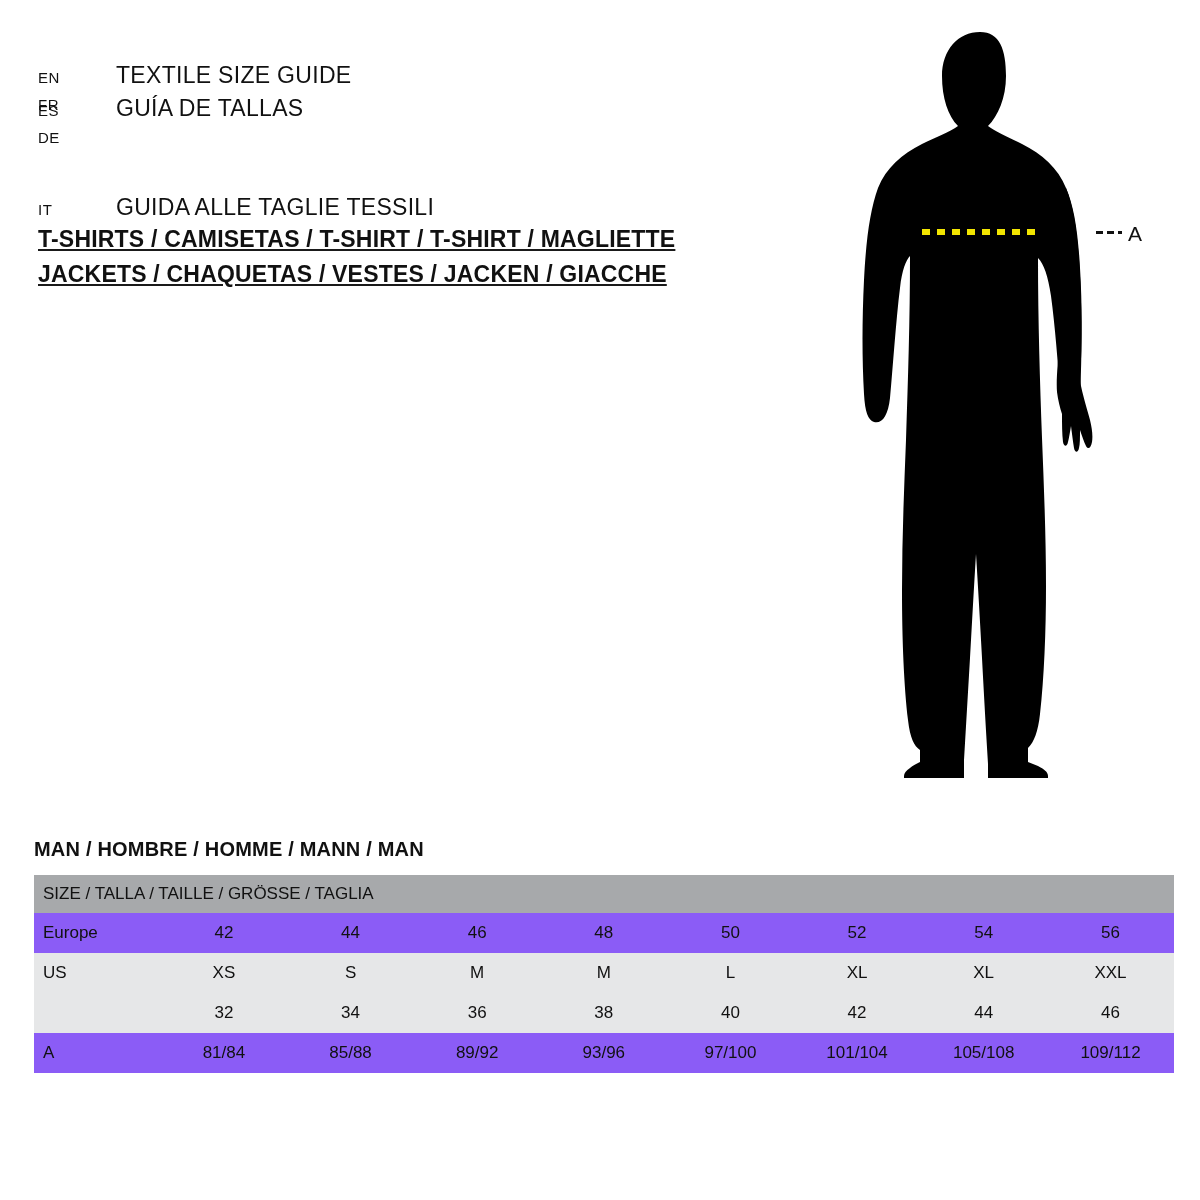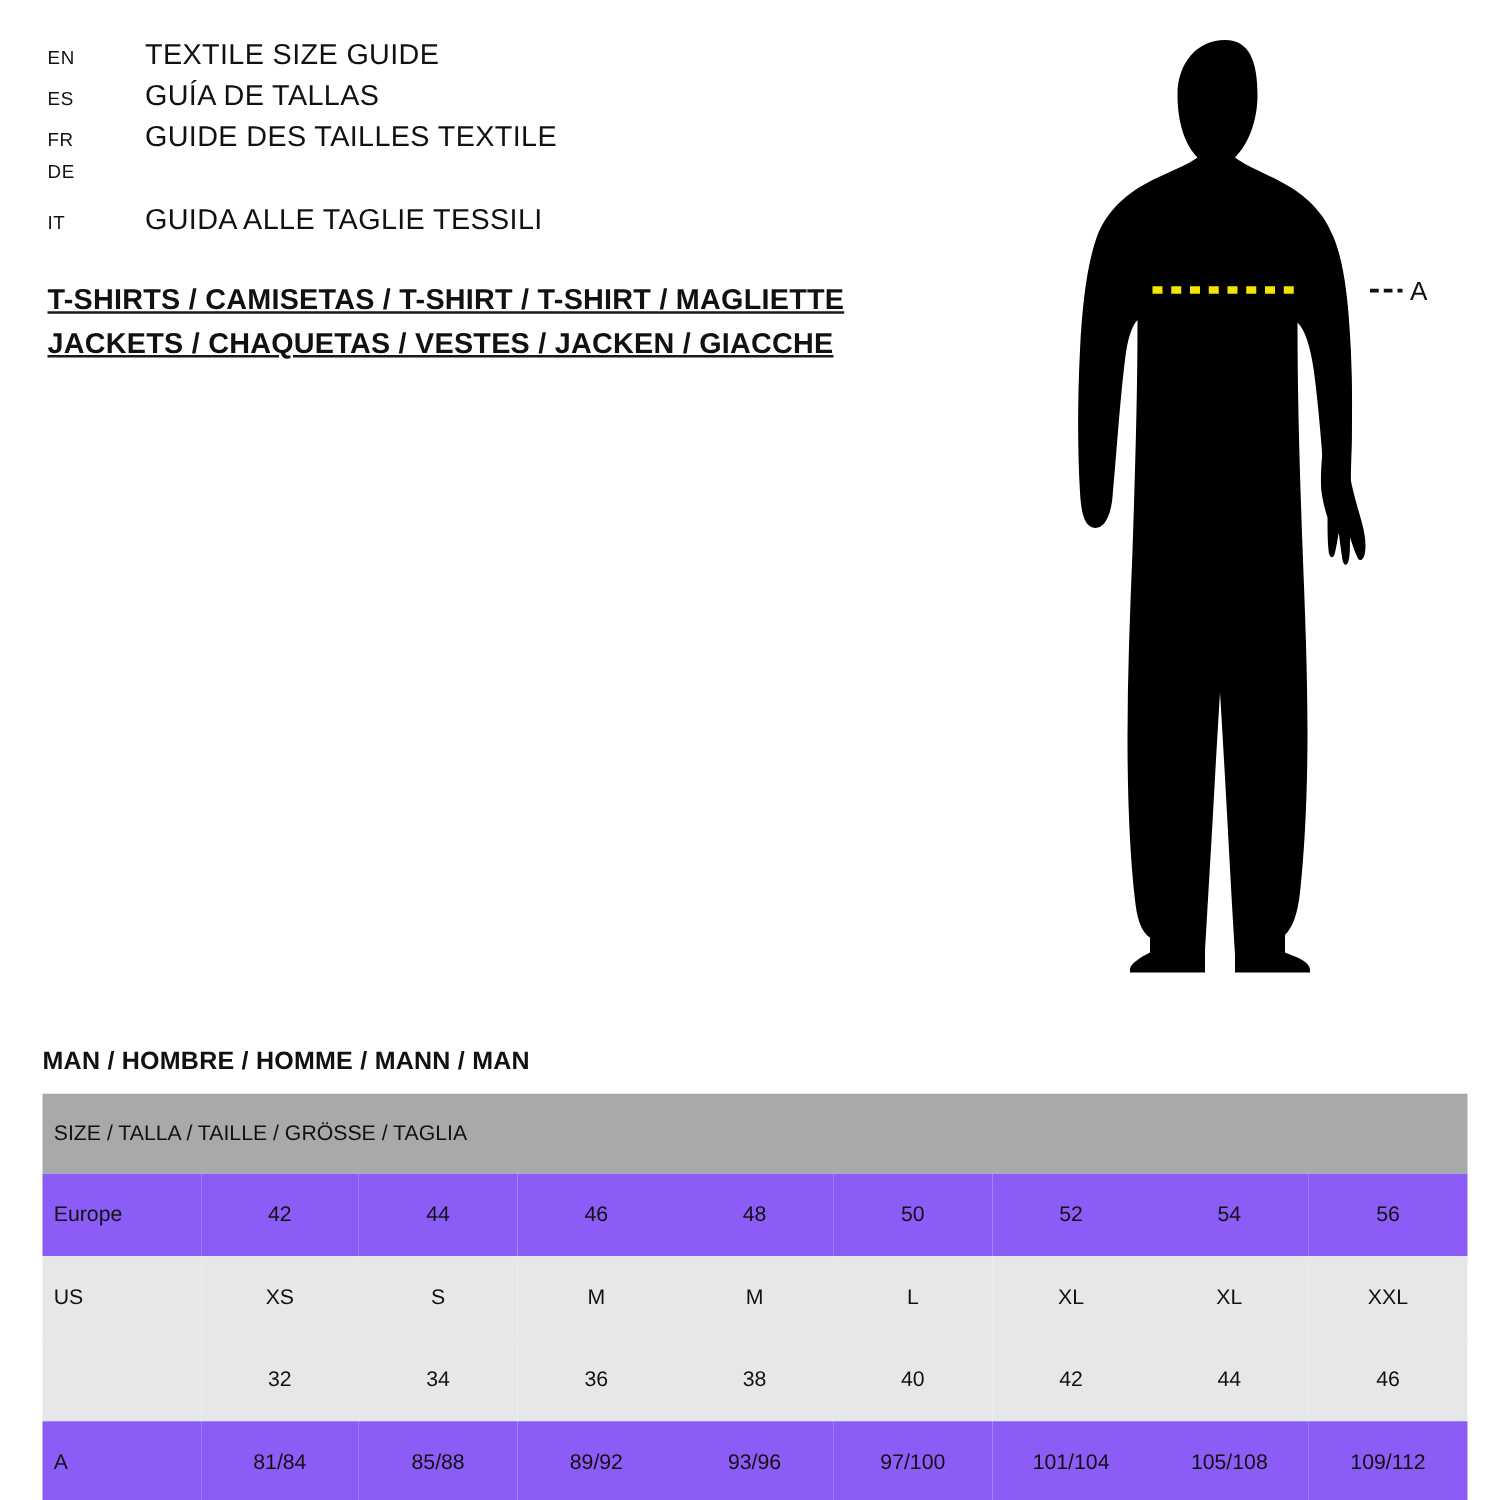--- a/index.html
+++ b/index.html
@@ -32,20 +32,21 @@
     width: 78px;
     font-size: 15px;
     letter-spacing: 0.5px;
     color: #111;
   }
   .lang-text {
     font-size: 23px;
     letter-spacing: 0.3px;
     color: #111;
     white-space: nowrap;
+    margin-top: 32px;
   }
 
   
   #categories {
     position: absolute;
     left: 38px;
     top: 222px;
     text-decoration: underline;
   }
   .category-line {
@@ -106,21 +107,21 @@
   }
   table {
     border-collapse: collapse;
     width: 1140px;
     table-layout: fixed;
   }
   table td {
     font-size: 17px;
     color: #111;
     height: 32px;
-    padding: 17px;
+    padding: 4px;
     vertical-align: middle;
   }
   .row-header td {
     background: #a7a9ab;
     font-size: 17px;
     font-weight: normal;
     height: 30px;
   }
   .row-shade td {
     background: #e6e7e8;
@@ -150,21 +151,20 @@
   <div class="lang-row">
     <span class="lang-code">EN</span>
     <span class="lang-text">TEXTILE SIZE GUIDE</span>
   </div>
   <div class="lang-row">
     <span class="lang-code">ES</span>
     <span class="lang-text">GUÍA DE TALLAS</span>
   </div>
   <div class="lang-row">
     <span class="lang-code">FR</span>
-    <span class="lang-text">GUIDE DES TAILLES TEXTILE</span>
   </div>
   <div class="lang-row">
     <span class="lang-code">DE</span>
   </div>
   <div class="lang-row">
     <span class="lang-code">IT</span>
     <span class="lang-text">GUIDA ALLE TAGLIE TESSILI</span>
   </div>
 </div>
 

